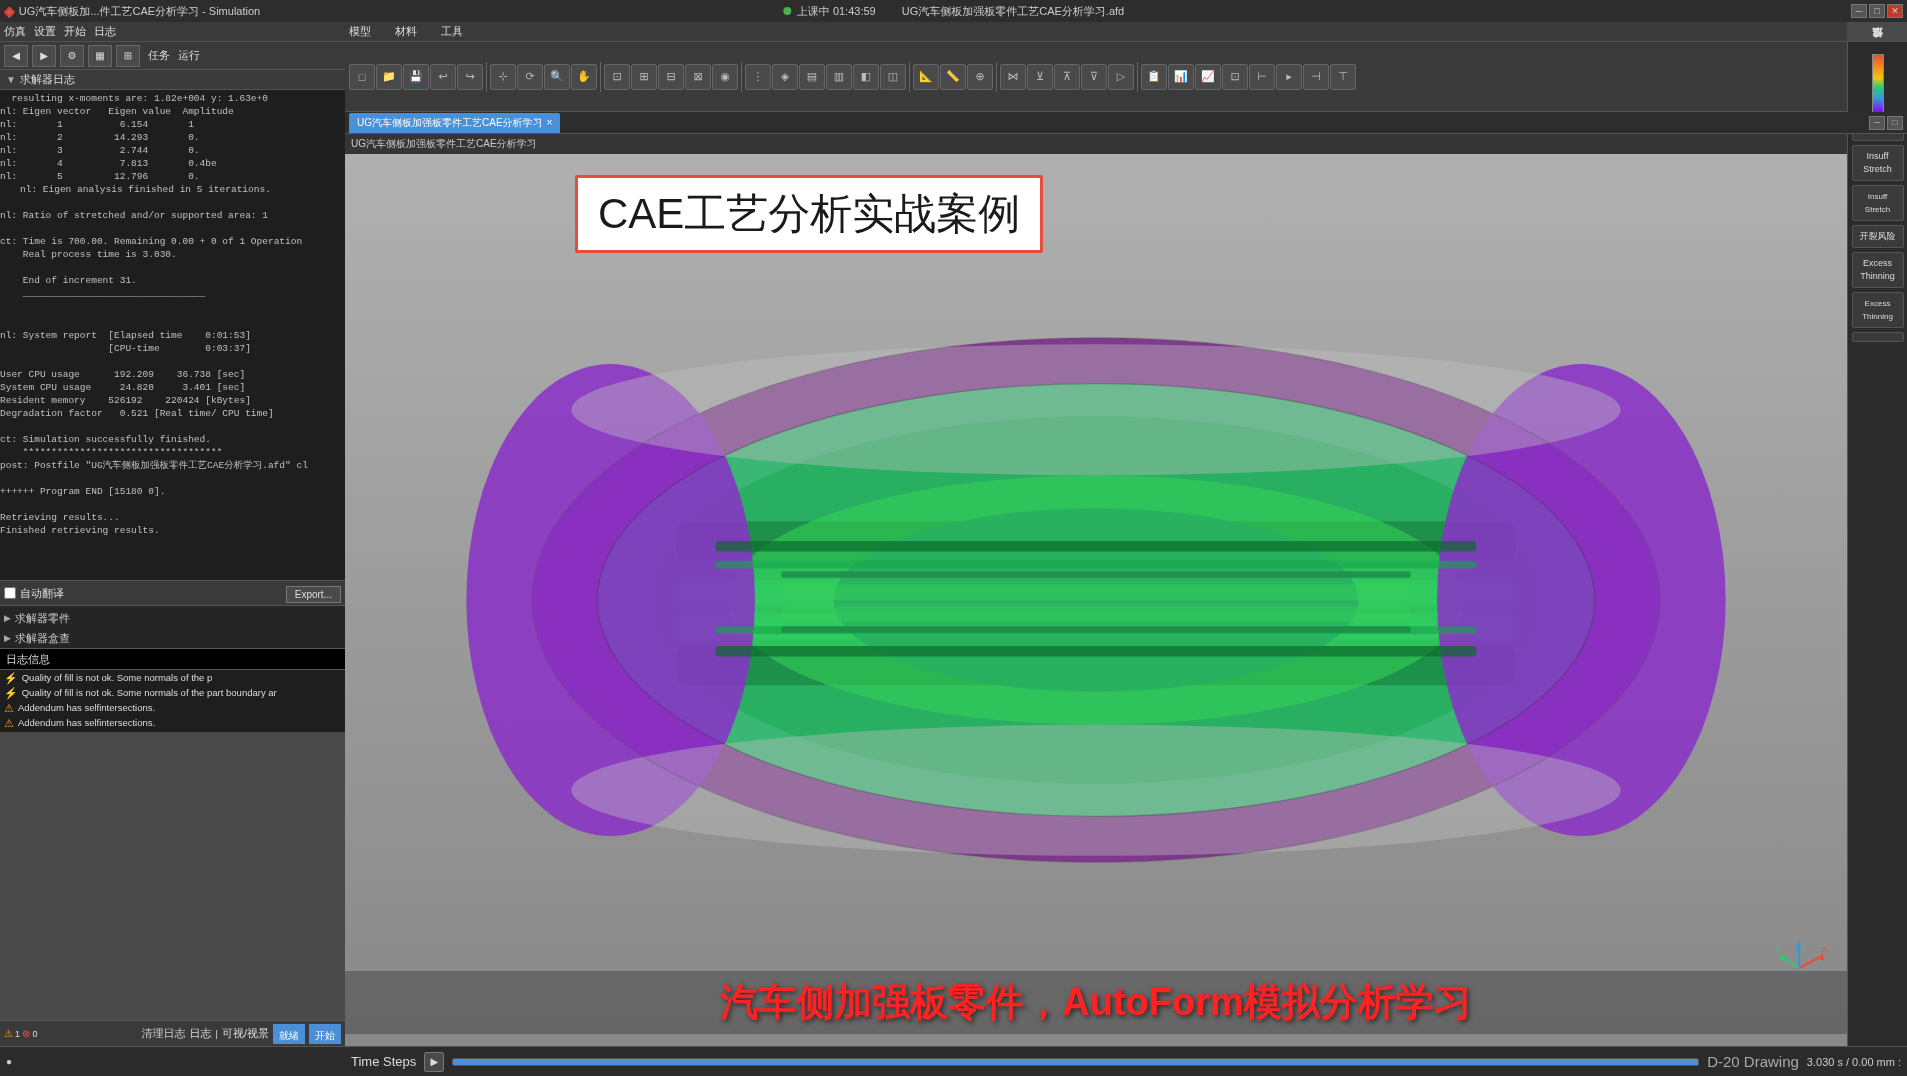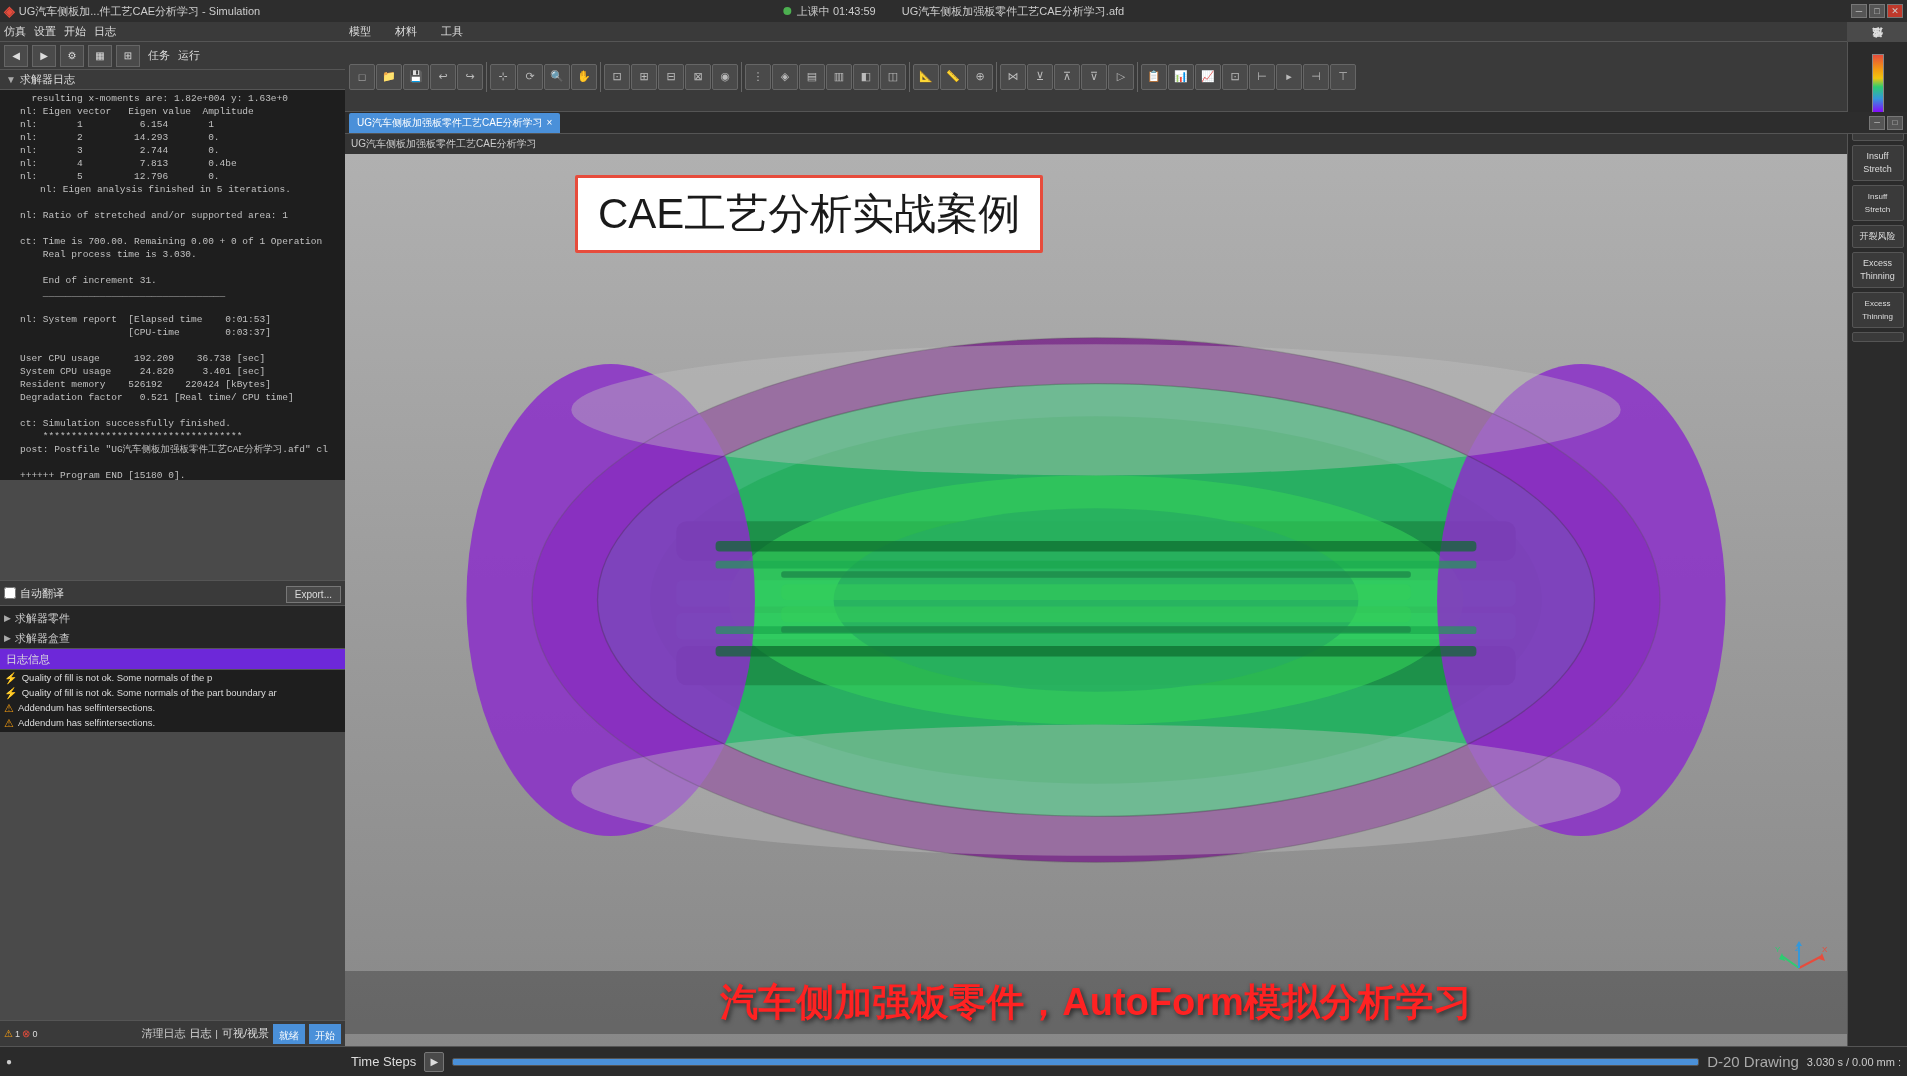--- a/index.html
+++ b/index.html
@@ -176,39 +176,39 @@
   <div class="toolbar-btn">⊞</div>
   <span style="color:#ddd;font-size:11px;margin-left:4px;">任务</span>
   <span style="color:#ddd;font-size:11px;margin-left:4px;">运行</span>
 </div>
 
 <div style="position:absolute;top:70px;left:0;width:345px;height:20px;background:#3a3a3a;display:flex;align-items:center;padding:0 6px;border-bottom:1px solid #555;z-index:50;">
   <span style="color:#aaa;font-size:10px;margin-right:4px;">▼</span>
   <span style="color:#ddd;font-size:11px;">求解器日志</span>
 </div>
 
-<div style="position:absolute;top:90px;left:0;width:345px;height:390px;background:#1e1e1e;overflow:hidden;padding:2px 20px;font-family:'Courier New',monospace;font-size:9.5px;color:#c0c0c0;line-height:13px;">
+<div style="position:absolute;top:90px;left:0;width:345px;height:490px;background:#1e1e1e;overflow:hidden;padding:2px 0;font-family:'Courier New',monospace;font-size:9.5px;color:#c0c0c0;line-height:13px;">
   <div style="white-space:pre;">  resulting x-moments are: 1.82e+004 y: 1.63e+0</div>
   <div style="white-space:pre;">nl: Eigen vector   Eigen value  Amplitude</div>
   <div style="white-space:pre;">nl:       1          6.154       1</div>
   <div style="white-space:pre;">nl:       2         14.293       0.</div>
   <div style="white-space:pre;">nl:       3          2.744       0.</div>
   <div style="white-space:pre;">nl:       4          7.813       0.4be</div>
   <div style="white-space:pre;">nl:       5         12.796       0.</div>
   <div style="white-space:pre;margin-left:20px;">nl: Eigen analysis finished in 5 iterations.</div>
   <div style="white-space:pre;"> </div>
   <div style="white-space:pre;">nl: Ratio of stretched and/or supported area: 1</div>
   <div style="white-space:pre;"> </div>
   <div style="white-space:pre;">ct: Time is 700.00. Remaining 0.00 + 0 of 1 Operation</div>
   <div style="white-space:pre;">    Real process time is 3.030.</div>
   <div style="white-space:pre;"> </div>
   <div style="white-space:pre;">    End of increment 31.</div>
   <div style="white-space:pre;">    ________________________________</div>
   <div style="white-space:pre;"> </div>
-  <div style="white-space:pre;">nl: System report  [Elapsed time    0:01:53]</div>
+  <div style="white-space:pre;margin-top:16px;">nl: System report  [Elapsed time    0:01:53]</div>
   <div style="white-space:pre;">                   [CPU-time        0:03:37]</div>
   <div style="white-space:pre;"> </div>
   <div style="white-space:pre;">User CPU usage      192.209    36.738 [sec]</div>
   <div style="white-space:pre;">System CPU usage     24.820     3.401 [sec]</div>
   <div style="white-space:pre;">Resident memory    526192    220424 [kBytes]</div>
   <div style="white-space:pre;">Degradation factor   0.521 [Real time/ CPU time]</div>
   <div style="white-space:pre;"> </div>
   <div style="white-space:pre;">ct: Simulation successfully finished.</div>
   <div style="white-space:pre;">    ***********************************</div>
   <div style="white-space:pre;">post: Postfile "UG汽车侧板加强板零件工艺CAE分析学习.afd" cl</div>
@@ -231,21 +231,21 @@
   <div class="tree-item">
     <span class="tree-arrow">▶</span>
     <span>求解器零件</span>
   </div>
   <div class="tree-item">
     <span class="tree-arrow">▶</span>
     <span>求解器盒查</span>
   </div>
 </div>
 
-<div style="position:absolute;top:648px;left:0;width:345px;height:22px;background:#6d28d9;display:flex;align-items:center;padding:0 6px;border-bottom:1px solid #555;border-top:1px solid #555;z-index:50;">
+<div style="position:absolute;top:648px;left:0;width:345px;height:22px;background:#000000;display:flex;align-items:center;padding:0 6px;border-bottom:1px solid #555;border-top:1px solid #555;z-index:50;">
   <span style="color:#ddd;font-size:11px;">日志信息</span>
 </div>
 
 <div style="position:absolute;top:670px;left:0;width:345px;background:#1e1e1e;padding:2px 4px;z-index:50;font-size:9.5px;">
   <div style="display:flex;align-items:flex-start;gap:4px;color:#ddd;margin-bottom:2px;">
     <span style="color:#e74c3c;font-size:11px;">⚡</span>
     <span>Quality of fill is not ok. Some normals of the p</span>
   </div>
   <div style="display:flex;align-items:flex-start;gap:4px;color:#ddd;margin-bottom:2px;">
     <span style="color:#e74c3c;font-size:11px;">⚡</span>

